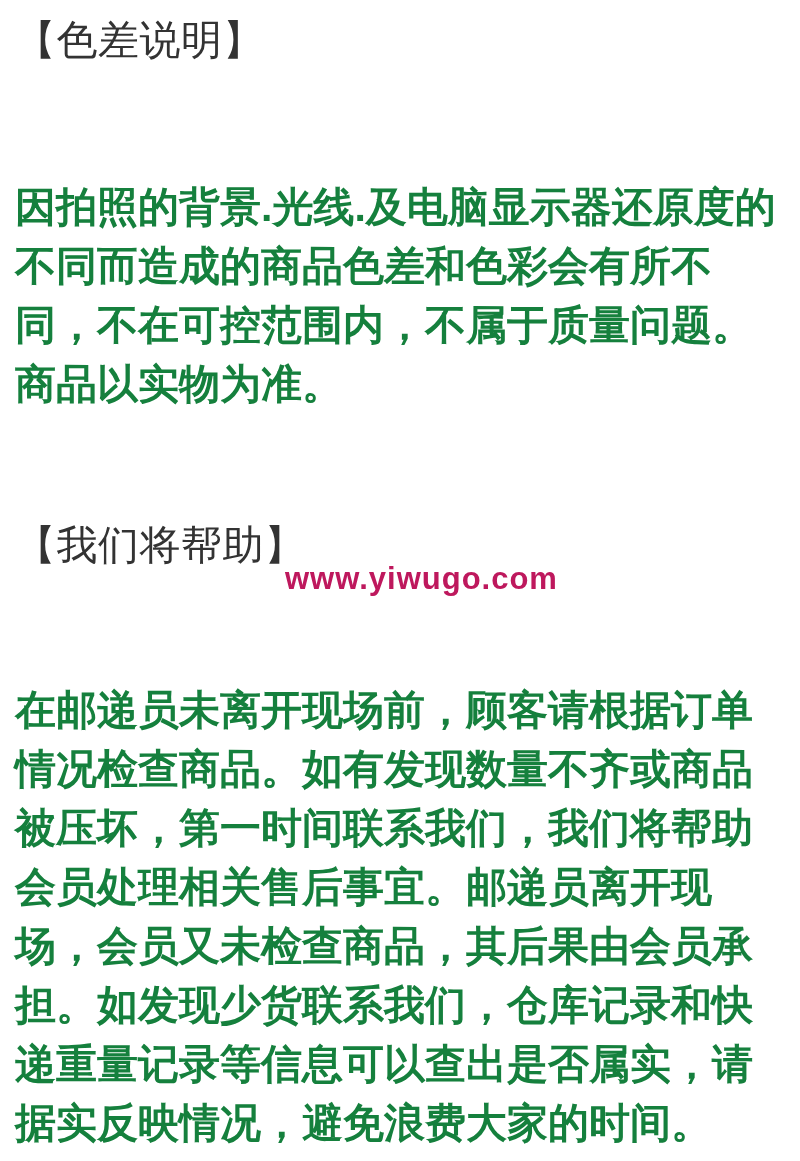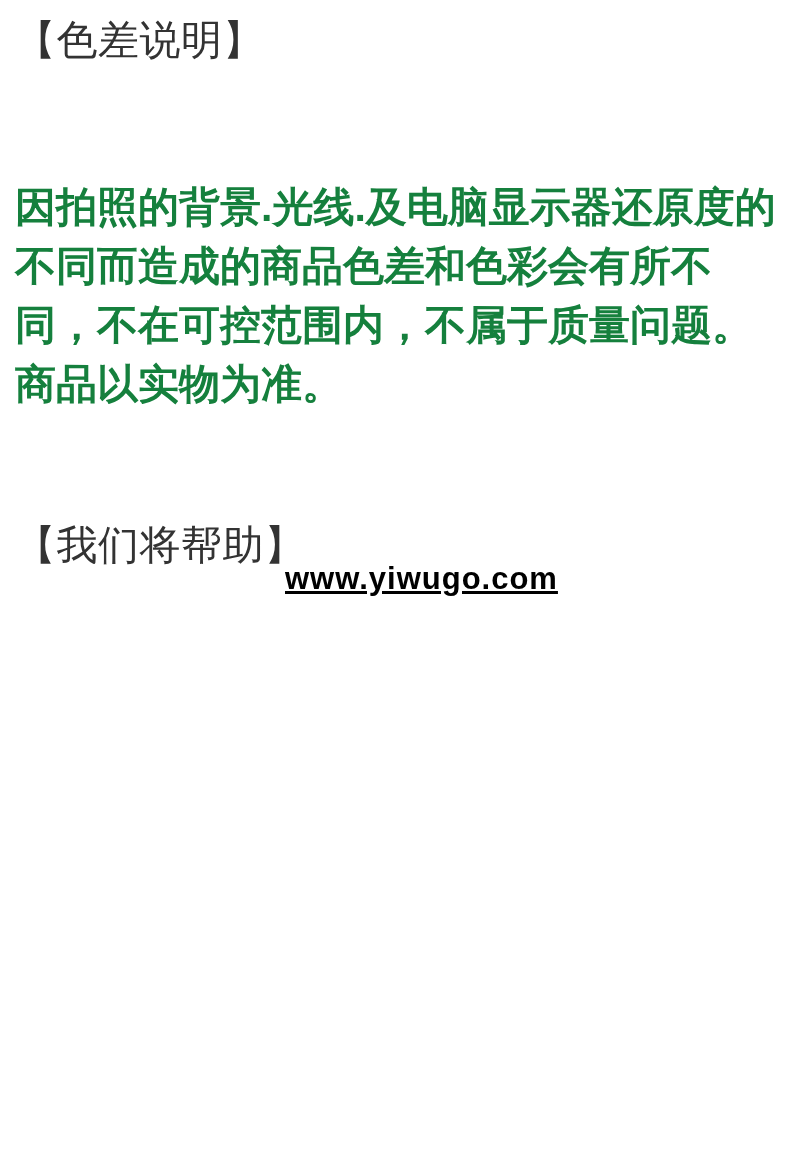--- a/index.html
+++ b/index.html
@@ -41,36 +41,43 @@
     letter-spacing: 0px;
   }
   .body-text-1 { top: 178px; }
   .body-text-2 { top: 681px; }
   .watermark {
     position: absolute;
     left: 285px;
     top: 561px;
     font-size: 31px;
     font-weight: 600;
-    color: #000000;
+    color: #be185d;
     letter-spacing: 1px;
     white-space: nowrap;
-    text-decoration: underline;
   }
 </style>
 </head>
 <body>
 
 <div class="page">
 
   <h2 class="heading heading-1">【色差说明】</h2>
 
   <p class="body-text body-text-1">因拍照的背景.光线.及电脑显示器还原度的
 不同而造成的商品色差和色彩会有所不
 同，不在可控范围内，不属于质量问题。
 商品以实物为准。</p>
 
   <h2 class="heading heading-2">【我们将帮助】</h2>
 
   <div class="watermark">www.yiwugo.com</div>
 
+  <p class="body-text body-text-2">在邮递员未离开现场前，顾客请根据订单
+情况检查商品。如有发现数量不齐或商品
+被压坏，第一时间联系我们，我们将帮助
+会员处理相关售后事宜。邮递员离开现
+场，会员又未检查商品，其后果由会员承
+担。如发现少货联系我们，仓库记录和快
+递重量记录等信息可以查出是否属实，请
+据实反映情况，避免浪费大家的时间。</p>
 
 </div>
 
 </body></html>

